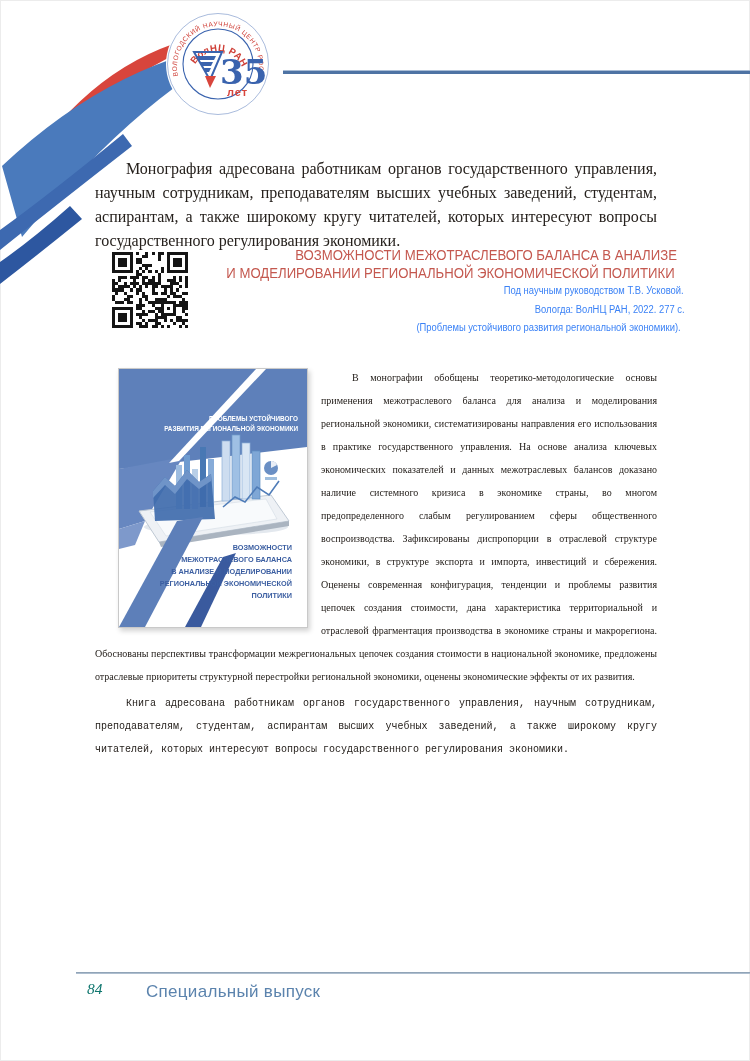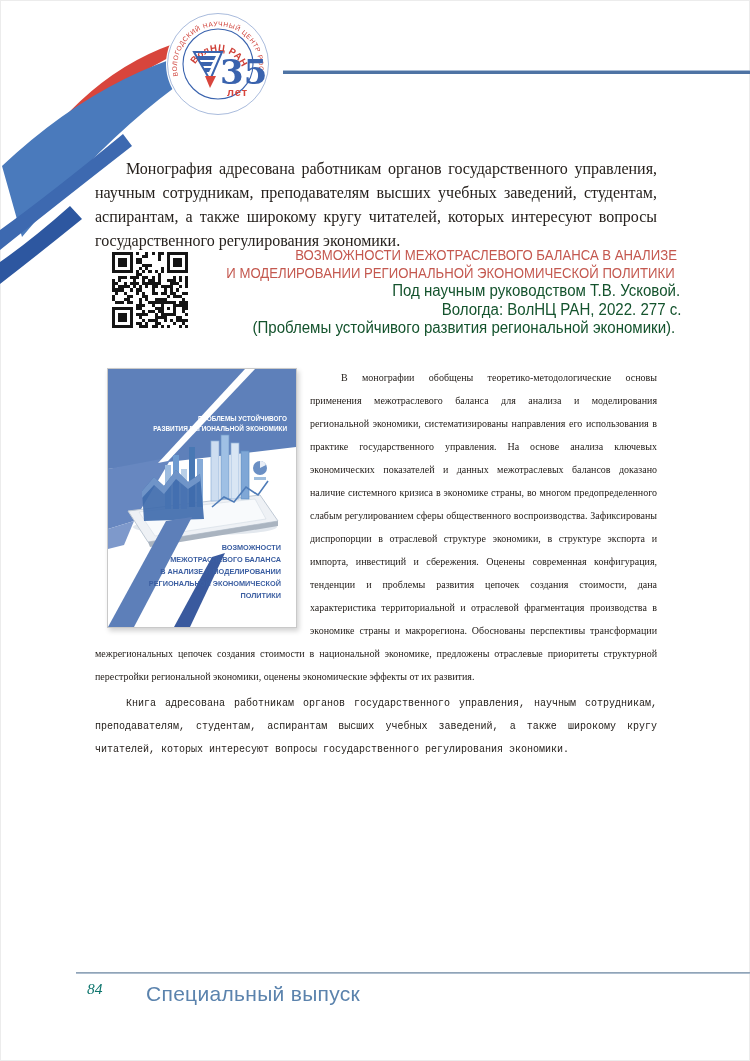--- a/index.html
+++ b/index.html
@@ -20,44 +20,44 @@
     position:absolute;left:95px;width:562px;
     font-size:16px;line-height:24px;text-align:justify;
   }
   .par.indent, .p-ind{text-indent:31px;}
   #intro{top:141px;}
   
   .announce{position:absolute;left:95px;top:246px;width:562px;display:flex;}
   .qr-wrap{flex:0 0 76px;width:76px;height:76px;margin:6px 0 0 17px;}
   .ann-text{flex:1;padding-left:24px;text-align:right;font-family:"Liberation Sans",sans-serif;}
   .ann-title{color:#c4584f;font-size:14px;line-height:18px;}
-  .ann-sub{color:#14532d;font-size:16px;line-height:18.6px;}
+  .ann-sub{color:#3b82f6;font-size:10px;line-height:18.6px;}
   .cond{display:inline-block;transform:scaleX(.94);transform-origin:center;white-space:nowrap;}
   
   .book-section{position:absolute;left:95px;top:366px;width:562px;}
   .cover{
-    float:left;width:188px;height:258px;margin:2px 13px 4px 12px;
+    float:left;width:188px;height:258px;margin:2px 13px 4px 23px;
     border:1px solid #c9c9c9;box-shadow:2px 3px 5px rgba(0,0,0,.18);
     background:#ec4899;
   }
   .cover svg{display:block;}
   .book-section p{margin:0;font-size:10px;line-height:23px;text-align:justify;}
   .book-section p + p{margin-top:4px;font-family:Liberation Mono, monospace;}
   
   .footer-line{
     position:absolute;left:76px;top:972px;width:674px;height:2px;
     background:linear-gradient(#8296ab,#bccbdb);
   }
   .page-num{
     position:absolute;left:87px;top:980px;
     font:italic 15.5px "Liberation Serif",serif;color:#0f766e;
   }
   .footer-label{
     position:absolute;left:146px;top:982px;
-    font-family:"Liberation Sans",sans-serif;font-size:21px;color:#5b83ad;letter-spacing:.3px;
+    font-family:"Liberation Sans",sans-serif;font-size:17px;color:#5b83ad;letter-spacing:.3px;
   }
 </style>
 </head>
 <body>
 
 <div class="page">
 
   <svg class="swoosh" viewBox="0 0 320 300" aria-hidden="true">
     <path d="M60,122 Q140,32 258,29 Q145,48 72,136 Z" fill="#d8453c"></path>
     <path d="M2,166 Q120,55 256,40 Q150,84 22,237 Z" fill="#4a7abc"></path>

